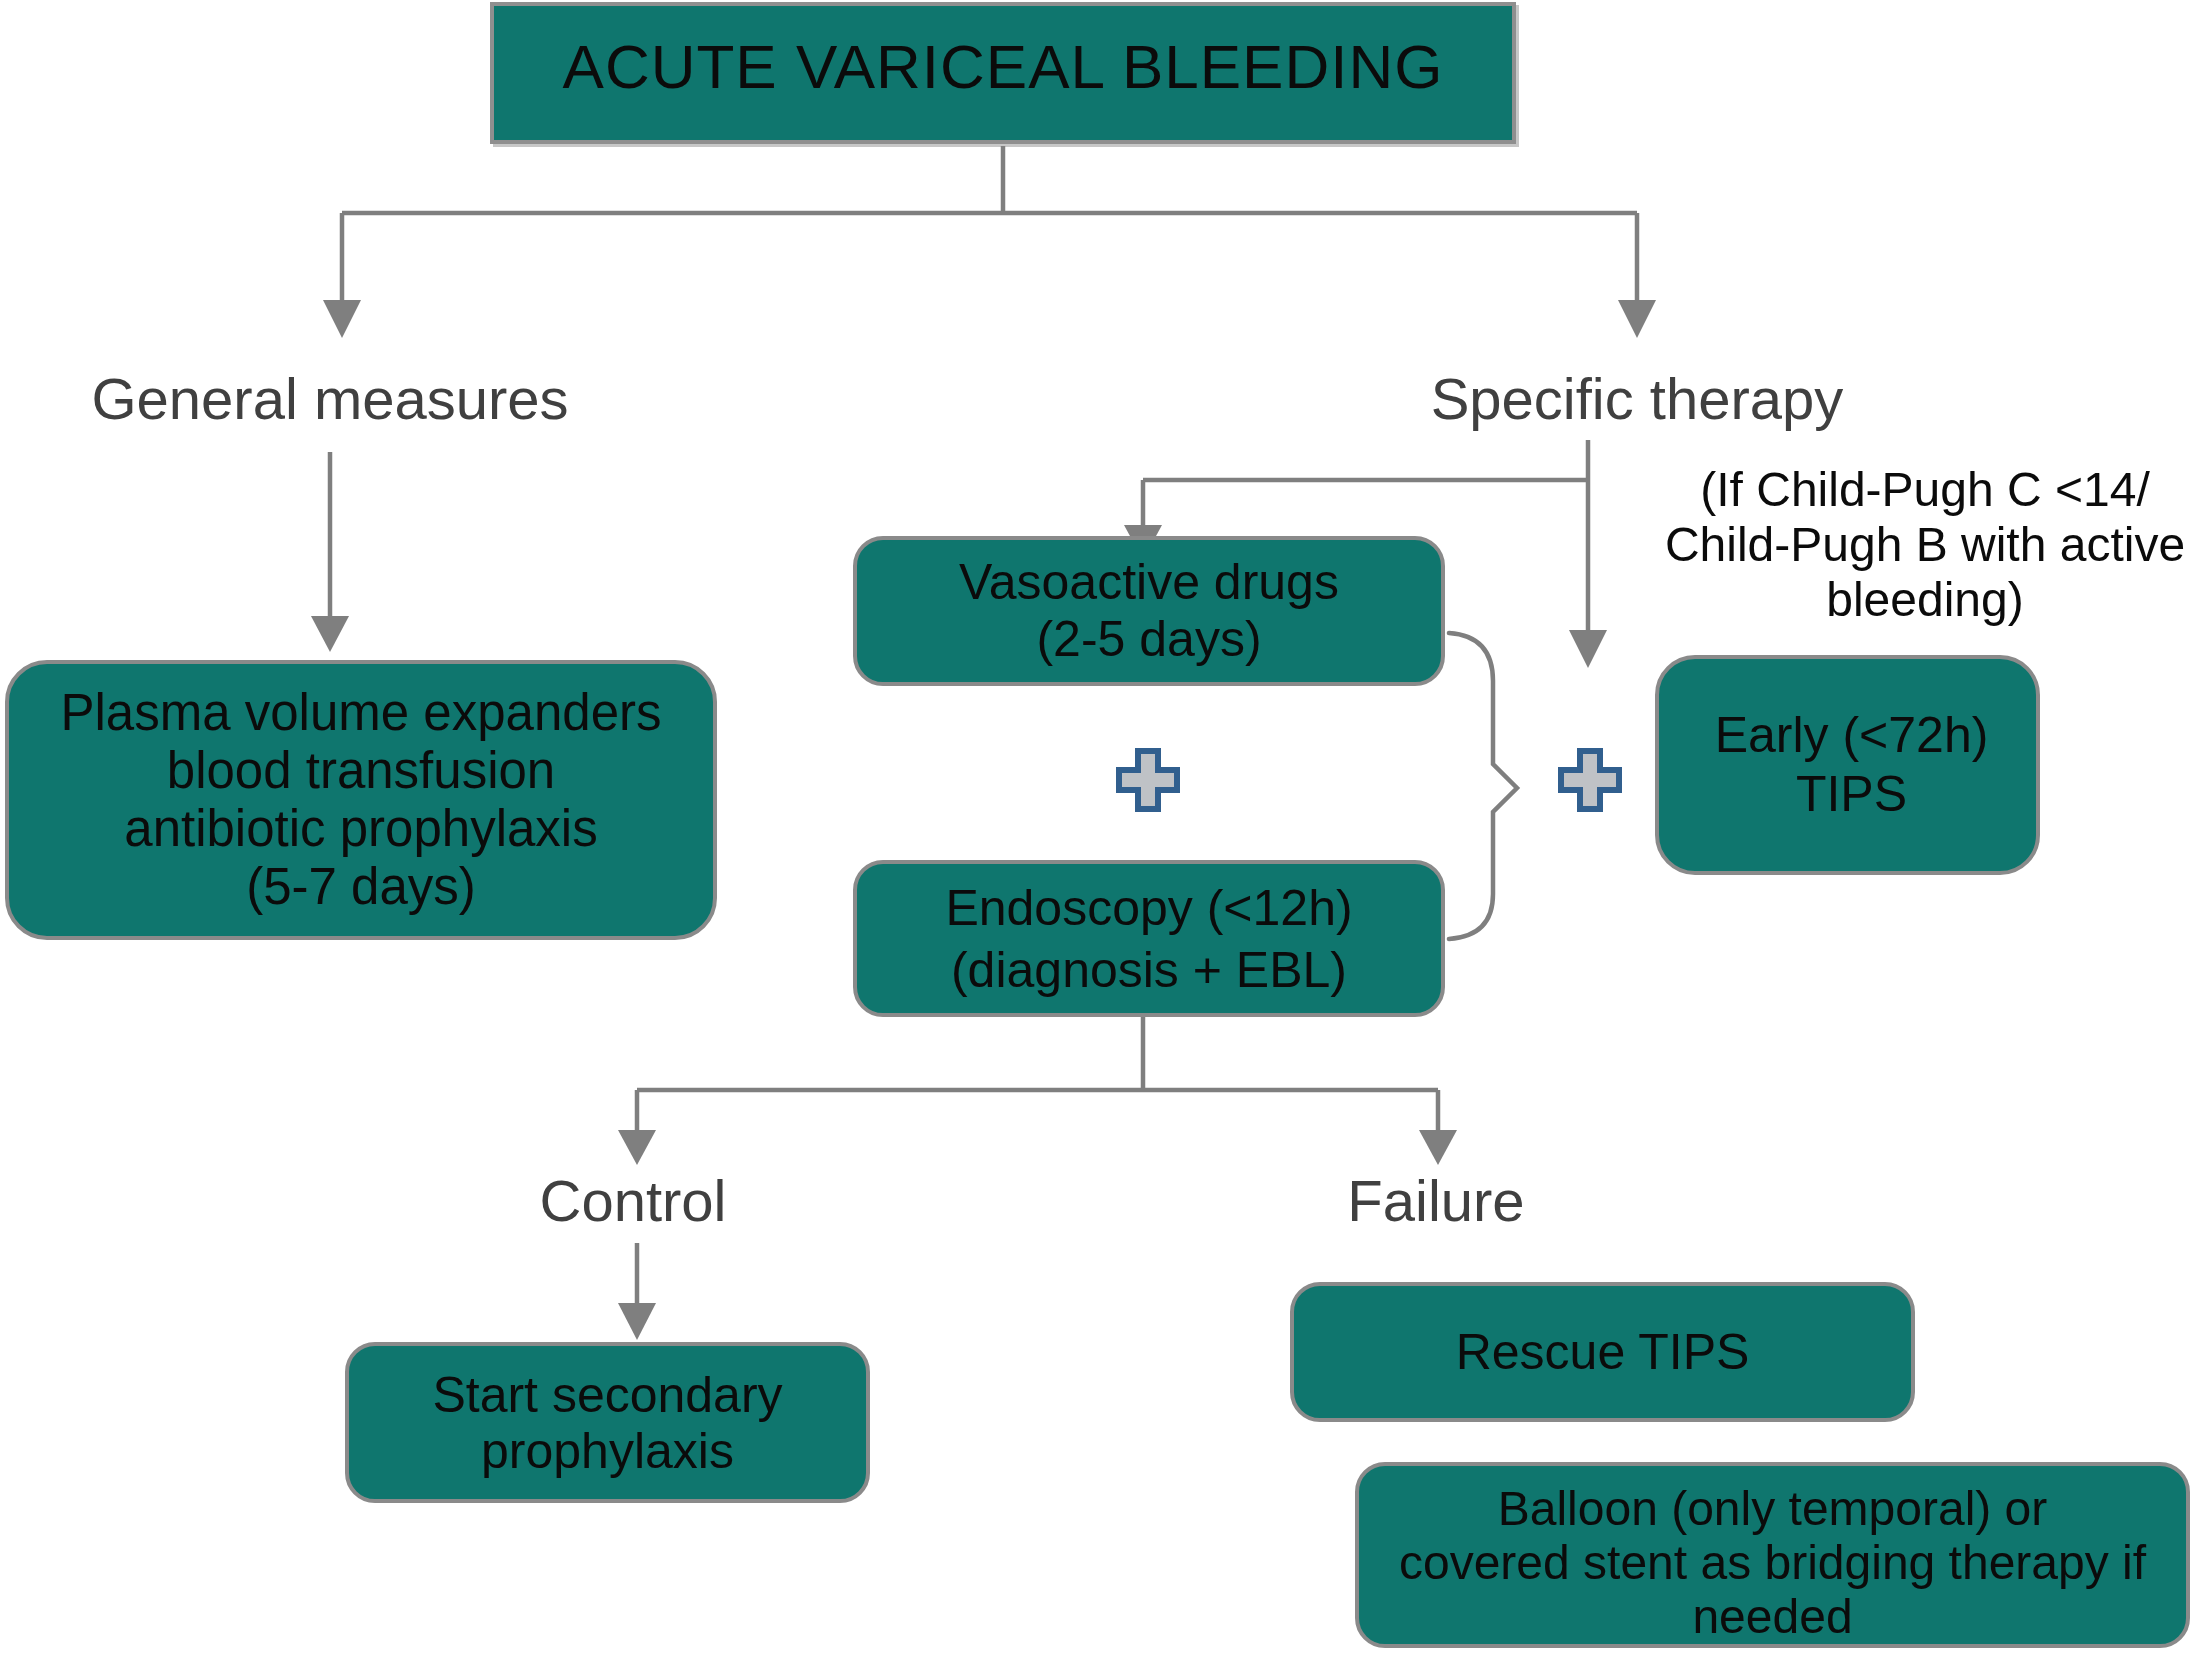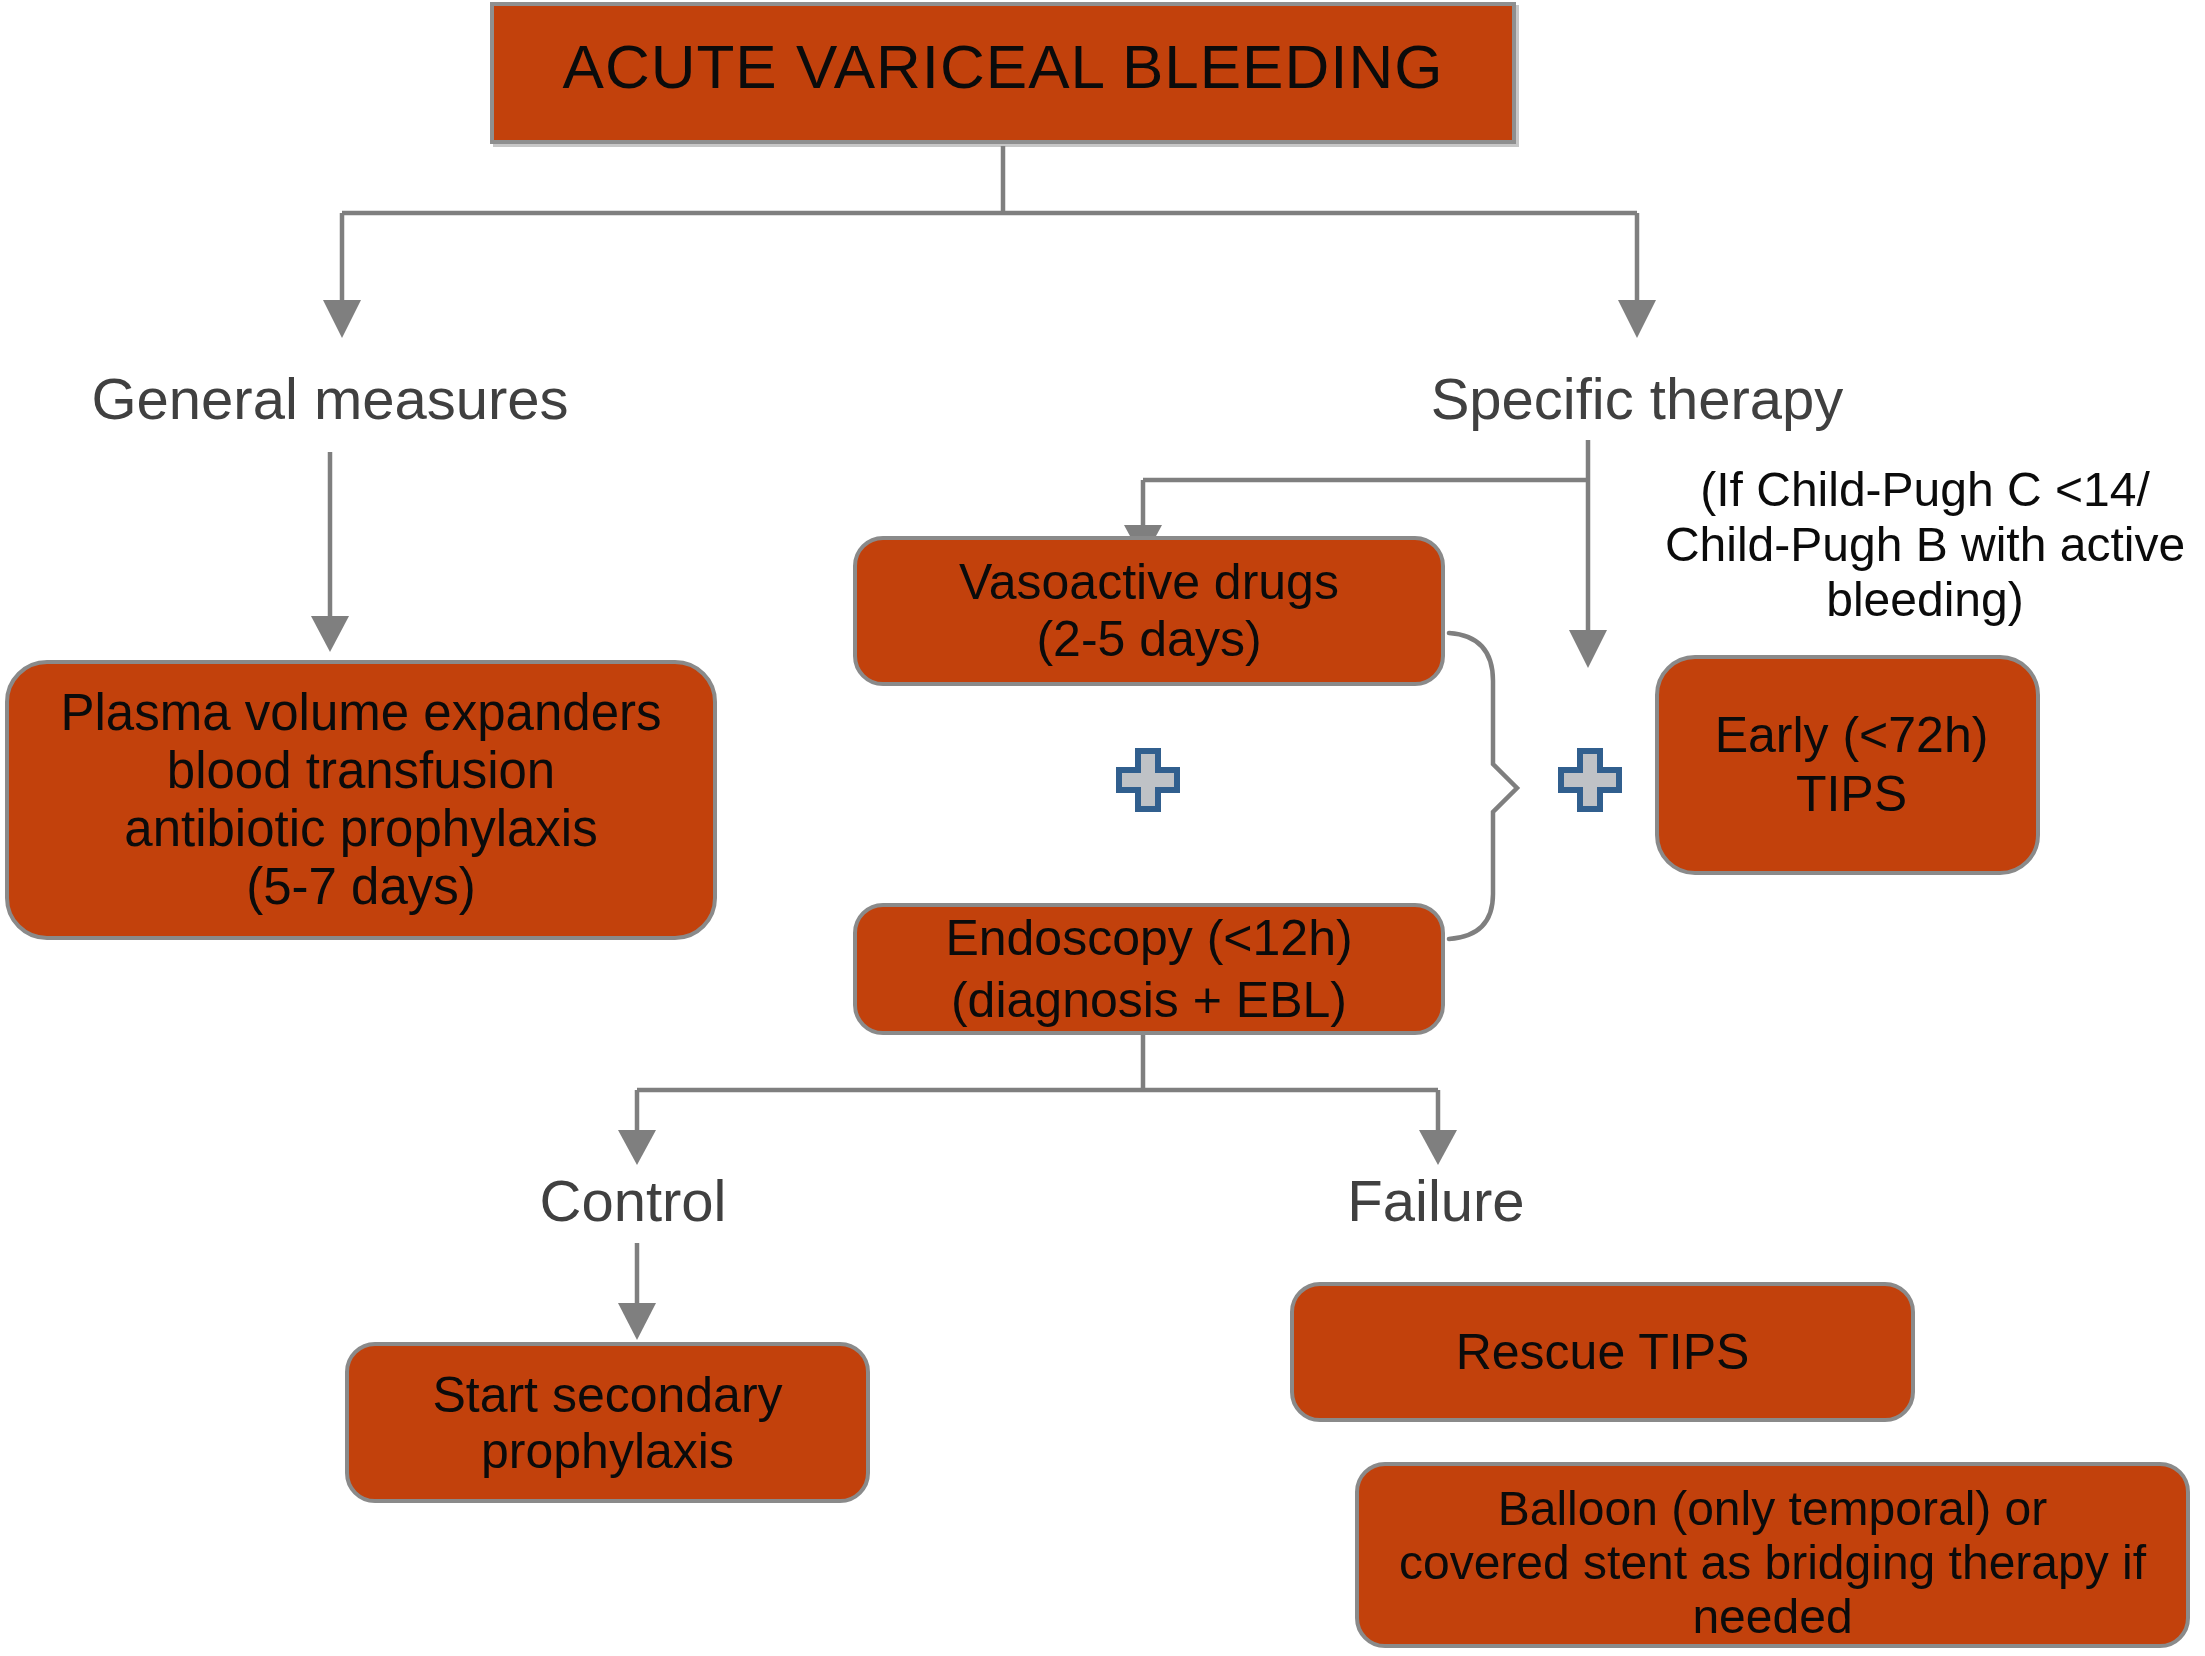--- a/index.html
+++ b/index.html
@@ -2,39 +2,39 @@
 <html><head>
 <meta charset="utf-8">
 <style>
   html,body{margin:0;padding:0;}
   body{
     width:2205px;height:1656px;position:relative;background:#ffffff;
     font-family:"Liberation Sans", sans-serif;overflow:hidden;
   }
   #connectors{position:absolute;left:0;top:0;width:2205px;height:1656px;}
   .node{
-    position:absolute;box-sizing:border-box;background:#c2410c;
+    position:absolute;box-sizing:border-box;background:#0f766e;
     border:4px solid #8a8a8a;display:flex;flex-direction:column;
     justify-content:center;align-items:center;color:#0b0b0b;
     text-align:center;z-index:2;
   }
   .node .ln{white-space:nowrap;}
   .rounded{border-radius:34px;text-align:center;}
   .heading{
     position:absolute;color:#404040;text-align:center;font-size:58px;
     line-height:62px;white-space:nowrap;z-index:2;
   }
   #title-box{
     left:490px;top:2px;width:1026px;height:142px;border-radius:0;
     border:4px solid #8f8f8f;box-shadow:3px 3px 0 rgba(130,130,130,.45);
     font-size:62px;padding-bottom:14px;letter-spacing:1px;
   }
   #plasma-node{left:5px;top:660px;width:712px;height:280px;font-size:51px;line-height:58px;border-radius:42px;}
   #vasoactive-node{left:853px;top:536px;width:592px;height:150px;font-size:50px;line-height:57px;border-radius:30px;}
-  #endoscopy-node{left:853px;top:860px;width:592px;height:132px;font-size:50px;line-height:62px;border-radius:30px;margin-top:43px;}
+  #endoscopy-node{left:853px;top:860px;width:592px;height:157px;font-size:50px;line-height:62px;border-radius:30px;}
   #early-tips-node{left:1655px;top:655px;width:385px;height:220px;font-size:50px;line-height:59px;border-radius:40px;padding-left:8px;}
   #start-secondary-node{left:345px;top:1342px;width:525px;height:161px;font-size:50px;line-height:56px;border-radius:30px;}
   #rescue-tips-node{left:1290px;top:1282px;width:625px;height:140px;font-size:50px;border-radius:30px;}
   #balloon-node{left:1355px;top:1462px;width:835px;height:186px;font-size:48px;line-height:54px;border-radius:30px;justify-content:flex-end;}
   #label-general{left:30px;top:368px;width:600px;}
   #label-specific{left:1337px;top:368px;width:600px;}
   #label-control{left:433px;top:1170px;width:400px;}
   #label-failure{left:1236px;top:1170px;width:400px;}
   #child-pugh-note{
     position:absolute;left:1625px;top:462px;width:600px;text-align:center;

